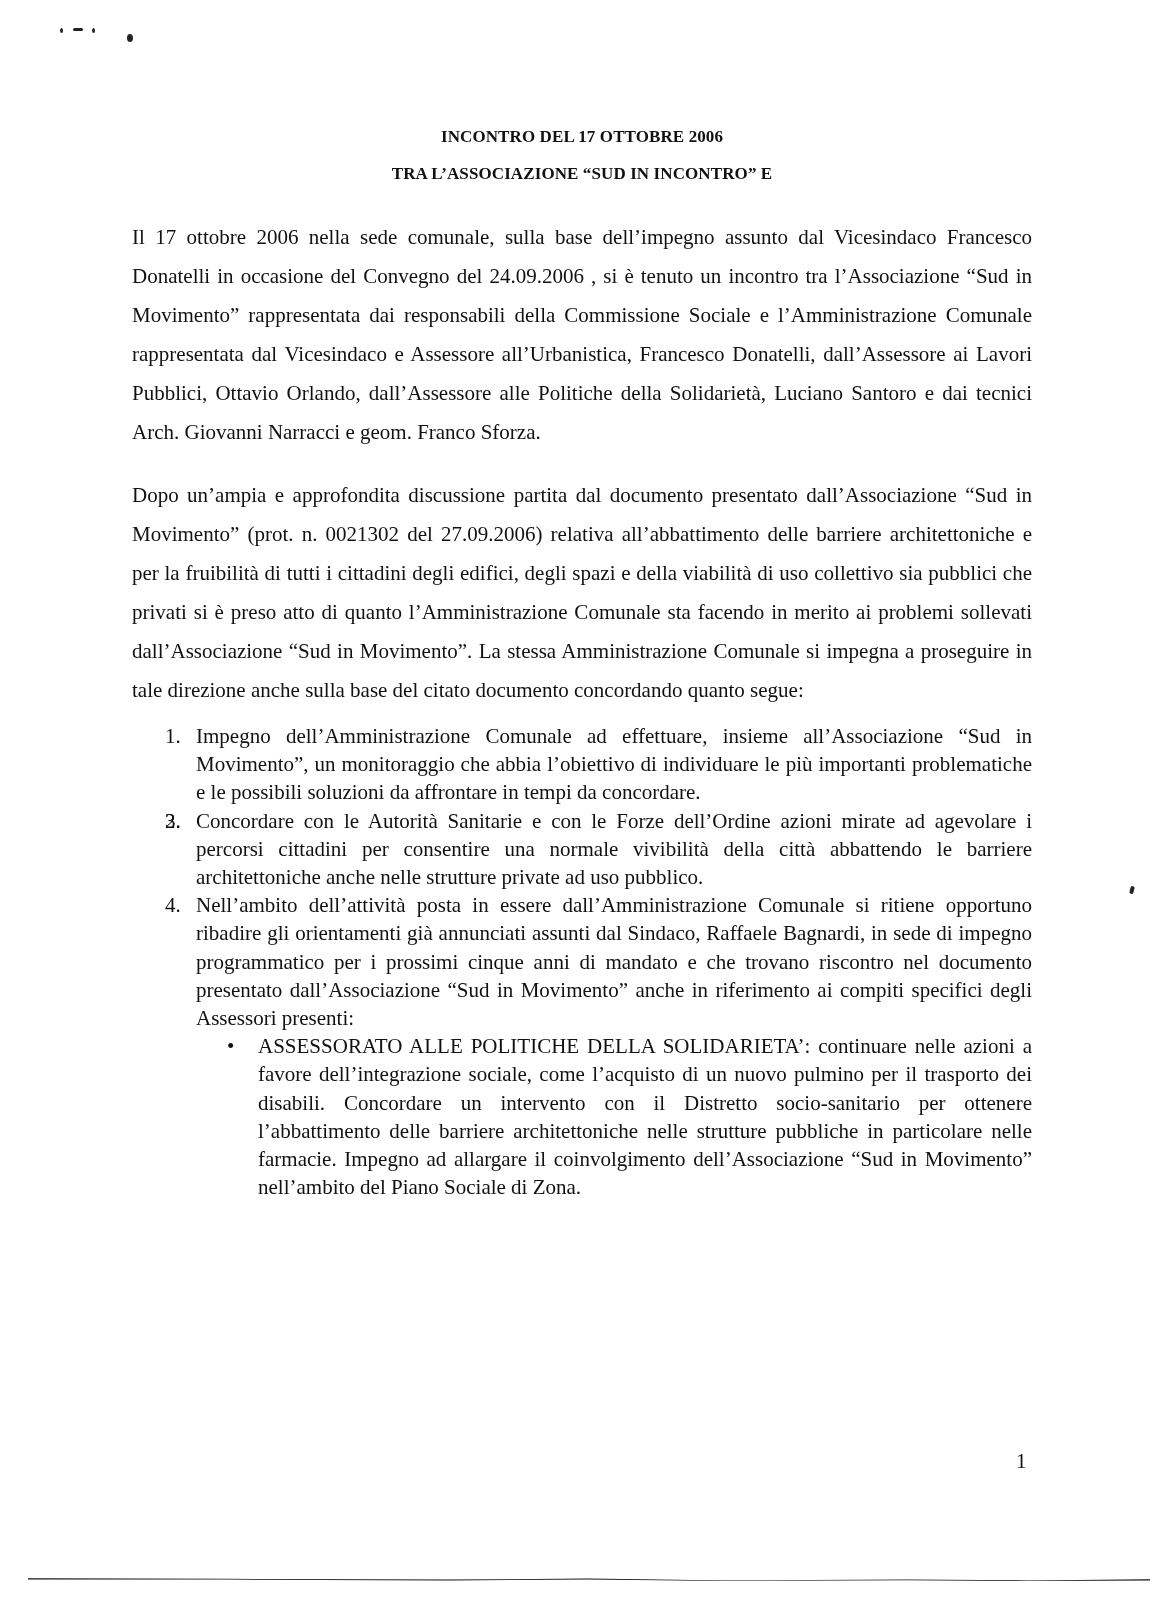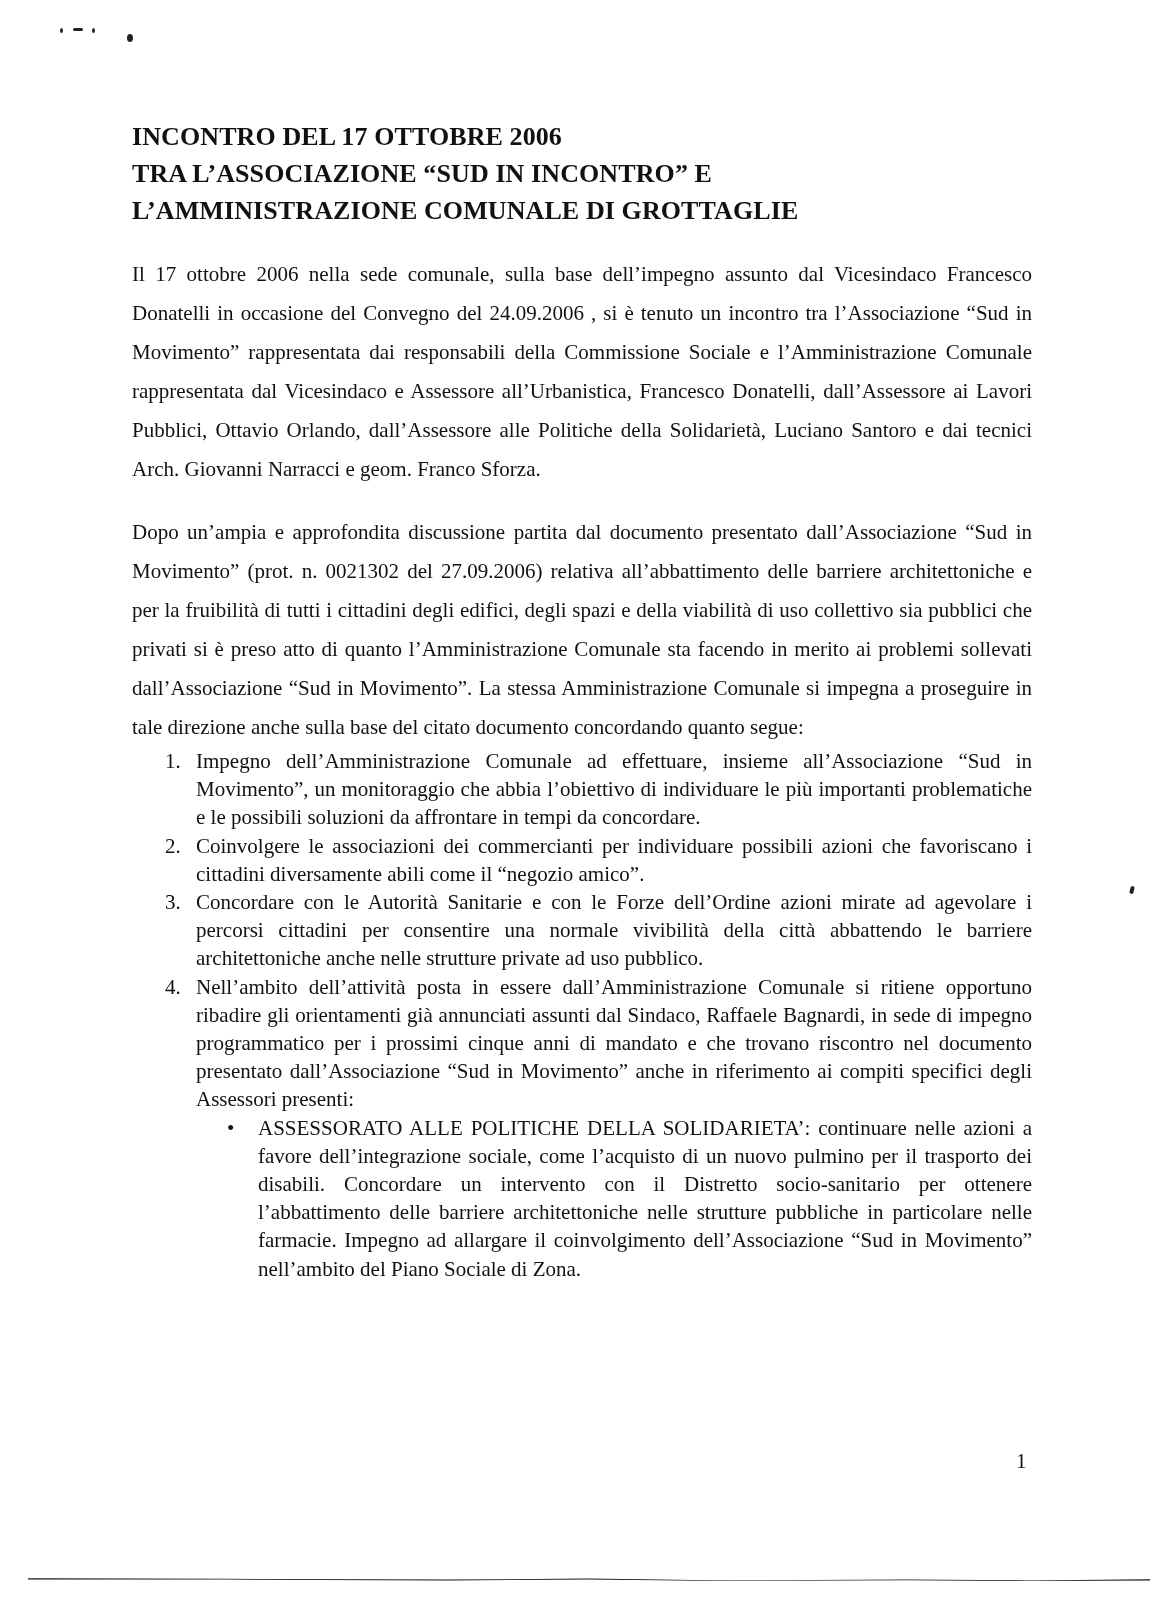--- a/index.html
+++ b/index.html
@@ -27,36 +27,36 @@
       background: #222;
       border-radius: 50%;
     }
     .page {
       position: absolute;
       left: 132px;
       top: 118px;
       width: 900px;
     }
     .title {
-      text-align: left;
+      text-align: center;
       font-weight: bold;
-      font-size: 26px;
+      font-size: 17px;
       line-height: 37px;
       margin: 0 0 26px 0;
       letter-spacing: 0.1px;
     }
     .title div { white-space: nowrap; }
     p.body {
       font-size: 21px;
       line-height: 39px;
       text-align: justify;
       text-align-last: left;
       margin: 0 0 24px 0;
     }
-    p.body.tight { margin-bottom: 0; }
+    p.body.tight { margin-bottom: 12px; }
     ol.items {
       list-style: none;
       margin: 0;
       padding: 0 0 0 33px;
       font-size: 21px;
       line-height: 28.2px;
     }
     ol.items > li {
       position: relative;
       padding-left: 31px;
@@ -115,35 +115,33 @@
   <span class="speck" style="left:13px;top:2px;width:10px;height:3px;border-radius:2px;"></span>
   <span class="speck" style="left:32px;top:2px;width:3px;height:5px;"></span>
   <span class="speck" style="left:67px;top:8px;width:6px;height:8px;"></span>
 </div>
 
 <div class="page">
 
   <div class="title">
     <div>INCONTRO DEL 17 OTTOBRE 2006</div>
     <div>TRA L’ASSOCIAZIONE “SUD IN INCONTRO” E</div>
-    <div>L’AMMINISTRAZIONE COMUNALE DI GROTTAGLIE</div>
   </div>
 
   <p class="body">Il 17 ottobre 2006 nella sede comunale, sulla base dell’impegno assunto dal Vicesindaco Francesco Donatelli in occasione del Convegno del 24.09.2006 , si è tenuto un incontro tra l’Associazione “Sud in Movimento” rappresentata dai responsabili della Commissione Sociale e l’Amministrazione Comunale rappresentata dal Vicesindaco e Assessore all’Urbanistica, Francesco Donatelli, dall’Assessore ai Lavori Pubblici, Ottavio Orlando, dall’Assessore alle Politiche della Solidarietà, Luciano Santoro e dai tecnici Arch. Giovanni Narracci e geom. Franco Sforza.</p>
 
   <p class="body tight">Dopo un’ampia e approfondita discussione partita dal documento presentato dall’Associazione “Sud in Movimento” (prot. n. 0021302 del 27.09.2006)  relativa all’abbattimento delle barriere architettoniche e per la fruibilità di tutti i cittadini degli edifici, degli spazi e della viabilità di uso collettivo sia pubblici che privati si è preso atto di quanto l’Amministrazione Comunale sta facendo in merito ai problemi sollevati dall’Associazione “Sud in Movimento”. La stessa Amministrazione Comunale si impegna a proseguire in tale direzione anche sulla base del citato documento concordando quanto segue:</p>
 
   <ol class="items">
     <li>
       <span class="num">1.</span>
       <span>Impegno dell’Amministrazione Comunale ad effettuare, insieme all’Associazione “Sud in Movimento”, un monitoraggio che abbia l’obiettivo di individuare le più importanti problematiche e le possibili soluzioni da affrontare in tempi da concordare.</span>
     </li>
     <li>
       <span class="num">2.</span>
-      <span>Coinvolgere le associazioni dei commercianti per individuare possibili azioni che favoriscano i cittadini diversamente abili come il “negozio amico”.</span>
     </li>
     <li>
       <span class="num">3.</span>
       <span>Concordare con le Autorità Sanitarie e con le Forze dell’Ordine azioni mirate ad agevolare i percorsi cittadini per consentire una normale vivibilità della città abbattendo le barriere architettoniche anche nelle strutture private ad uso pubblico.</span>
     </li>
     <li>
       <span class="num">4.</span>
       <span>Nell’ambito dell’attività posta in essere dall’Amministrazione Comunale si ritiene opportuno ribadire gli orientamenti già annunciati assunti dal Sindaco, Raffaele Bagnardi, in sede di impegno programmatico per i prossimi cinque anni di mandato e che trovano riscontro nel documento presentato dall’Associazione “Sud in Movimento” anche in riferimento ai compiti specifici degli Assessori presenti:</span>
       <ul class="bullets">
         <li>

